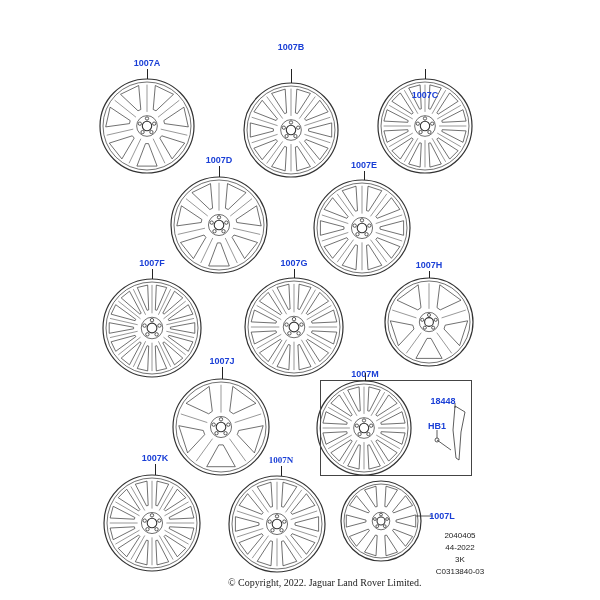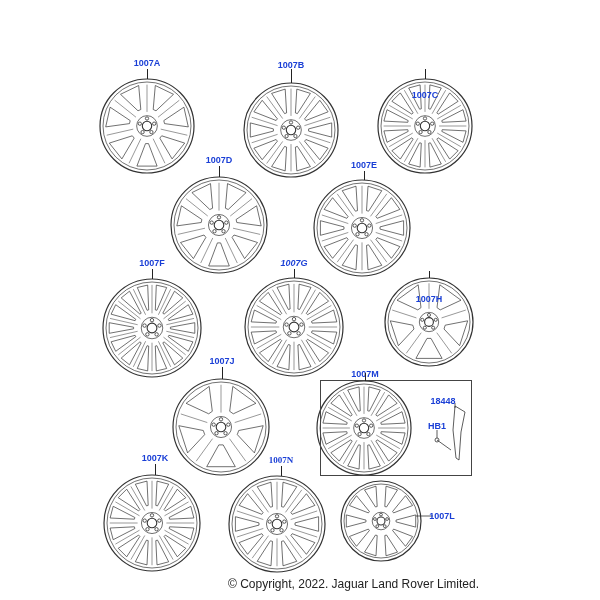--- a/index.html
+++ b/index.html
@@ -1,21 +1,21 @@
 <!DOCTYPE html>
 <html><head>
 <meta charset="utf-8">
 <style>
   html, body { margin:0; padding:0; background:#ffffff; }
   body { width:600px; height:600px; position:relative; overflow:hidden; font-family:"Liberation Sans", sans-serif; }
   .label { position:absolute; font-size:9px; font-weight:bold; color:#1a3fd6; white-space:nowrap; transform:translateX(-50%); }
   .leader { position:absolute; width:1px; background:#222; }
   .box { position:absolute; border:1px solid #444; }
   .meta { position:absolute; font-size:8px; color:#222; text-align:center; line-height:12px; }
-  .copyright { position:absolute; font-size:12px; color:#222; white-space:nowrap; }
+  .copyright { position:absolute; font-size:10px; color:#222; white-space:nowrap;font-family:Liberation Serif, serif; }
 </style>
 </head>
 <body>
 
 <div id="canvas" style="position:absolute;left:0;top:0;width:508px;height:600px;border-radius:21px;">
   <svg id="wheels-svg" width="600" height="600" style="position:absolute;left:0;top:0;">
       <g fill="none" stroke="#333" stroke-width="0.7">
         <circle cx="147" cy="126" r="47" stroke-width="1.2"></circle>
         <circle cx="147" cy="126" r="44"></circle>
         <circle cx="147" cy="126" r="10.34"></circle>
@@ -408,43 +408,49 @@
         <circle cx="437" cy="440" r="2"></circle>
       </g>
       <line x1="416" y1="516" x2="433" y2="516" stroke="#333" stroke-width="0.8"></line>
     </svg>
 
   <div class="box" style="left:320px;top:380px;width:150px;height:94px;"></div>
 
   <div id="labels-layer">
       <div class="label" style="left: 147px; top: 58px;">1007A</div>
       <div class="leader" style="left: 147px; top: 69px; height: 10px;"></div>
-      <div class="label" style="left: 291px; top: 60px;">1007B</div>
+      <div class="label" style="left: 291px; top: 42px;">1007B</div>
       <div class="leader" style="left: 291px; top: 69px; height: 14px;"></div>
       <div class="label" style="left: 425px; top: 58px; margin-top: 32px;">1007C</div>
       <div class="leader" style="left: 425px; top: 69px; height: 10px;"></div>
       <div class="label" style="left: 219px; top: 155px;">1007D</div>
       <div class="leader" style="left: 219px; top: 166px; height: 11px;"></div>
       <div class="label" style="left: 364px; top: 160px;">1007E</div>
       <div class="leader" style="left: 364px; top: 171px; height: 9px;"></div>
       <div class="label" style="left: 152px; top: 258px;">1007F</div>
       <div class="leader" style="left: 152px; top: 269px; height: 10px;"></div>
-      <div class="label" style="left: 294px; top: 258px; font-style: italic;">1007G</div>
+      <div class="label" style="left: 294px; top: 258px;">1007G</div>
       <div class="leader" style="left: 294px; top: 269px; height: 9px;"></div>
-      <div class="label" style="left: 429px; top: 260px; margin-top: 34px;">1007H</div>
+      <div class="label" style="left: 429px; top: 260px;">1007H</div>
       <div class="leader" style="left: 429px; top: 271px; height: 7px;"></div>
       <div class="label" style="left: 222px; top: 356px;">1007J</div>
       <div class="leader" style="left: 222px; top: 367px; height: 12px;"></div>
       <div class="label" style="left: 365px; top: 369px;">1007M</div>
       <div class="leader" style="left: 365px; top: 373px; height: 8px;"></div>
       <div class="label" style="left: 155px; top: 453px;">1007K</div>
       <div class="leader" style="left: 155px; top: 464px; height: 11px;"></div>
       <div class="label" style="left: 281px; top: 455px; font-family: Liberation Serif, serif;">1007N</div>
       <div class="leader" style="left: 281px; top: 466px; height: 10px;"></div>
     </div>
 
   <div class="label" style="left:442px;top:511px;">1007L</div>
   <div class="label" style="left:443px;top:396px;">18448</div>
   <div class="label" style="left:437px;top:421px;">HB1</div>
 
+  <div class="meta" style="left:425px;top:530px;width:70px;">
+    <div>2040405</div>
+    <div>44-2022</div>
+    <div>3K</div>
+    <div>C0313840-03</div>
+  </div>
 
   <div class="copyright" style="left:228px;top:577px;">© Copyright, 2022. Jaguar Land Rover Limited.</div>
 </div>
 
 </body></html>

